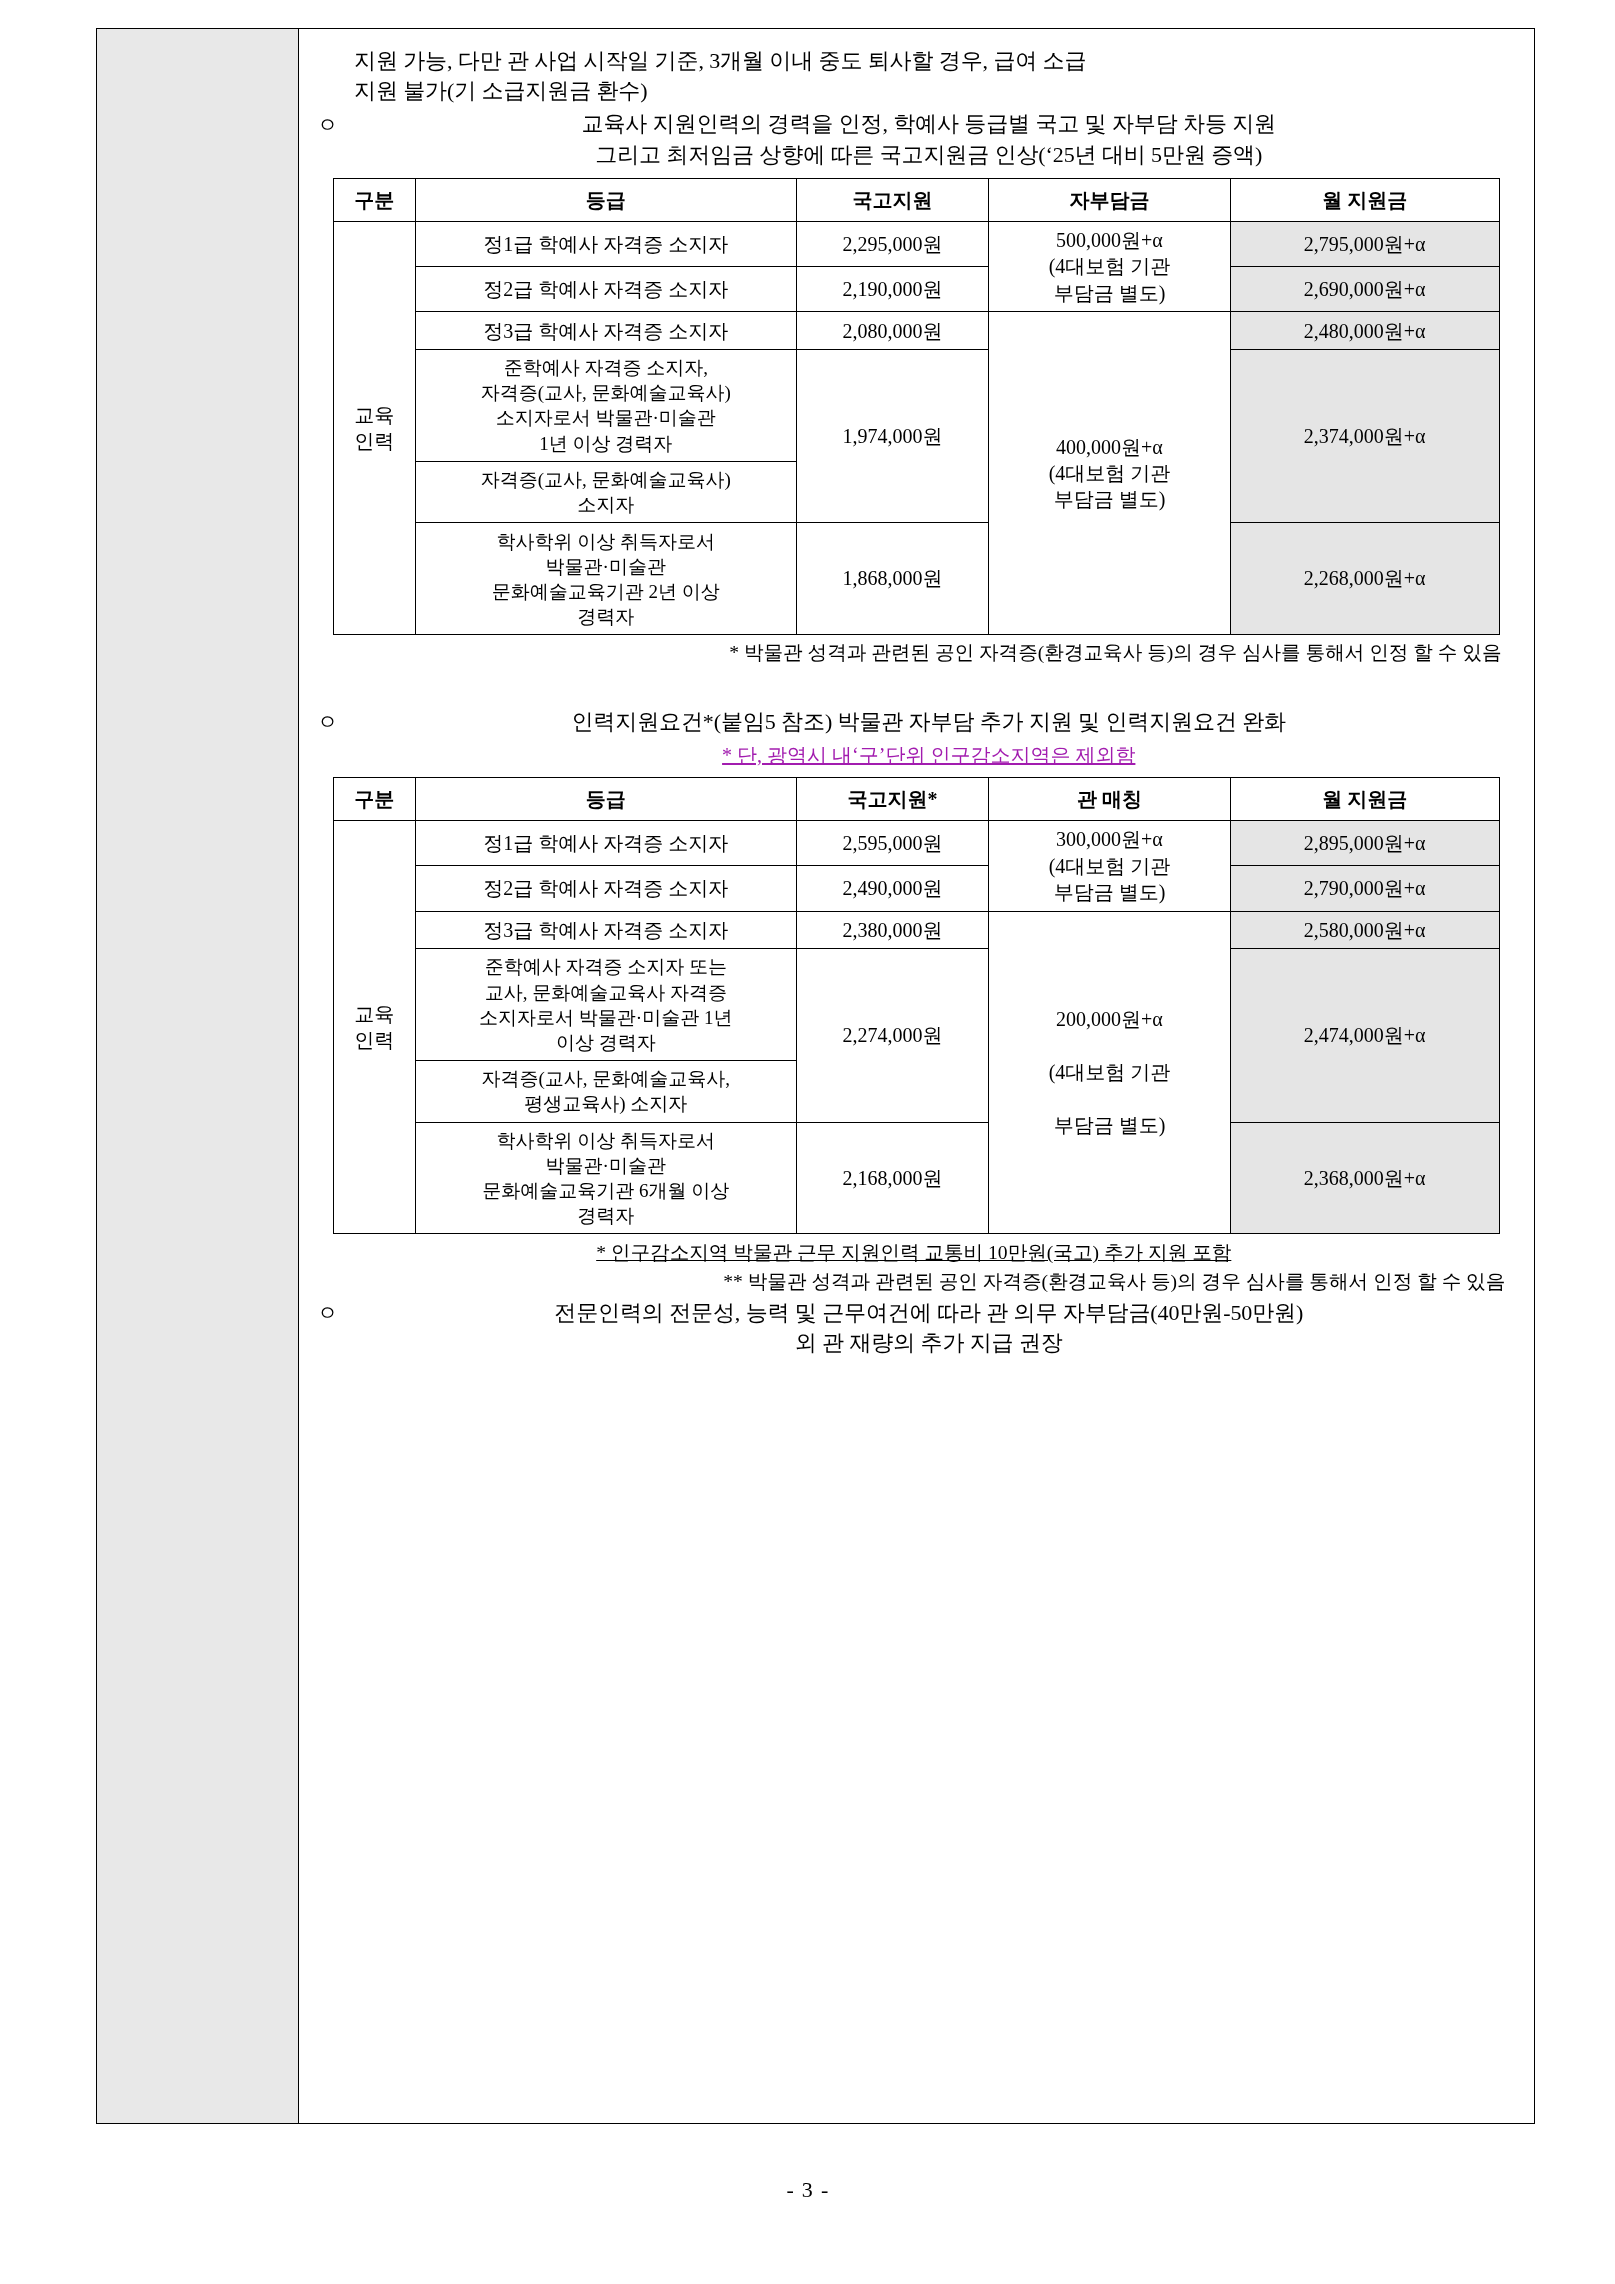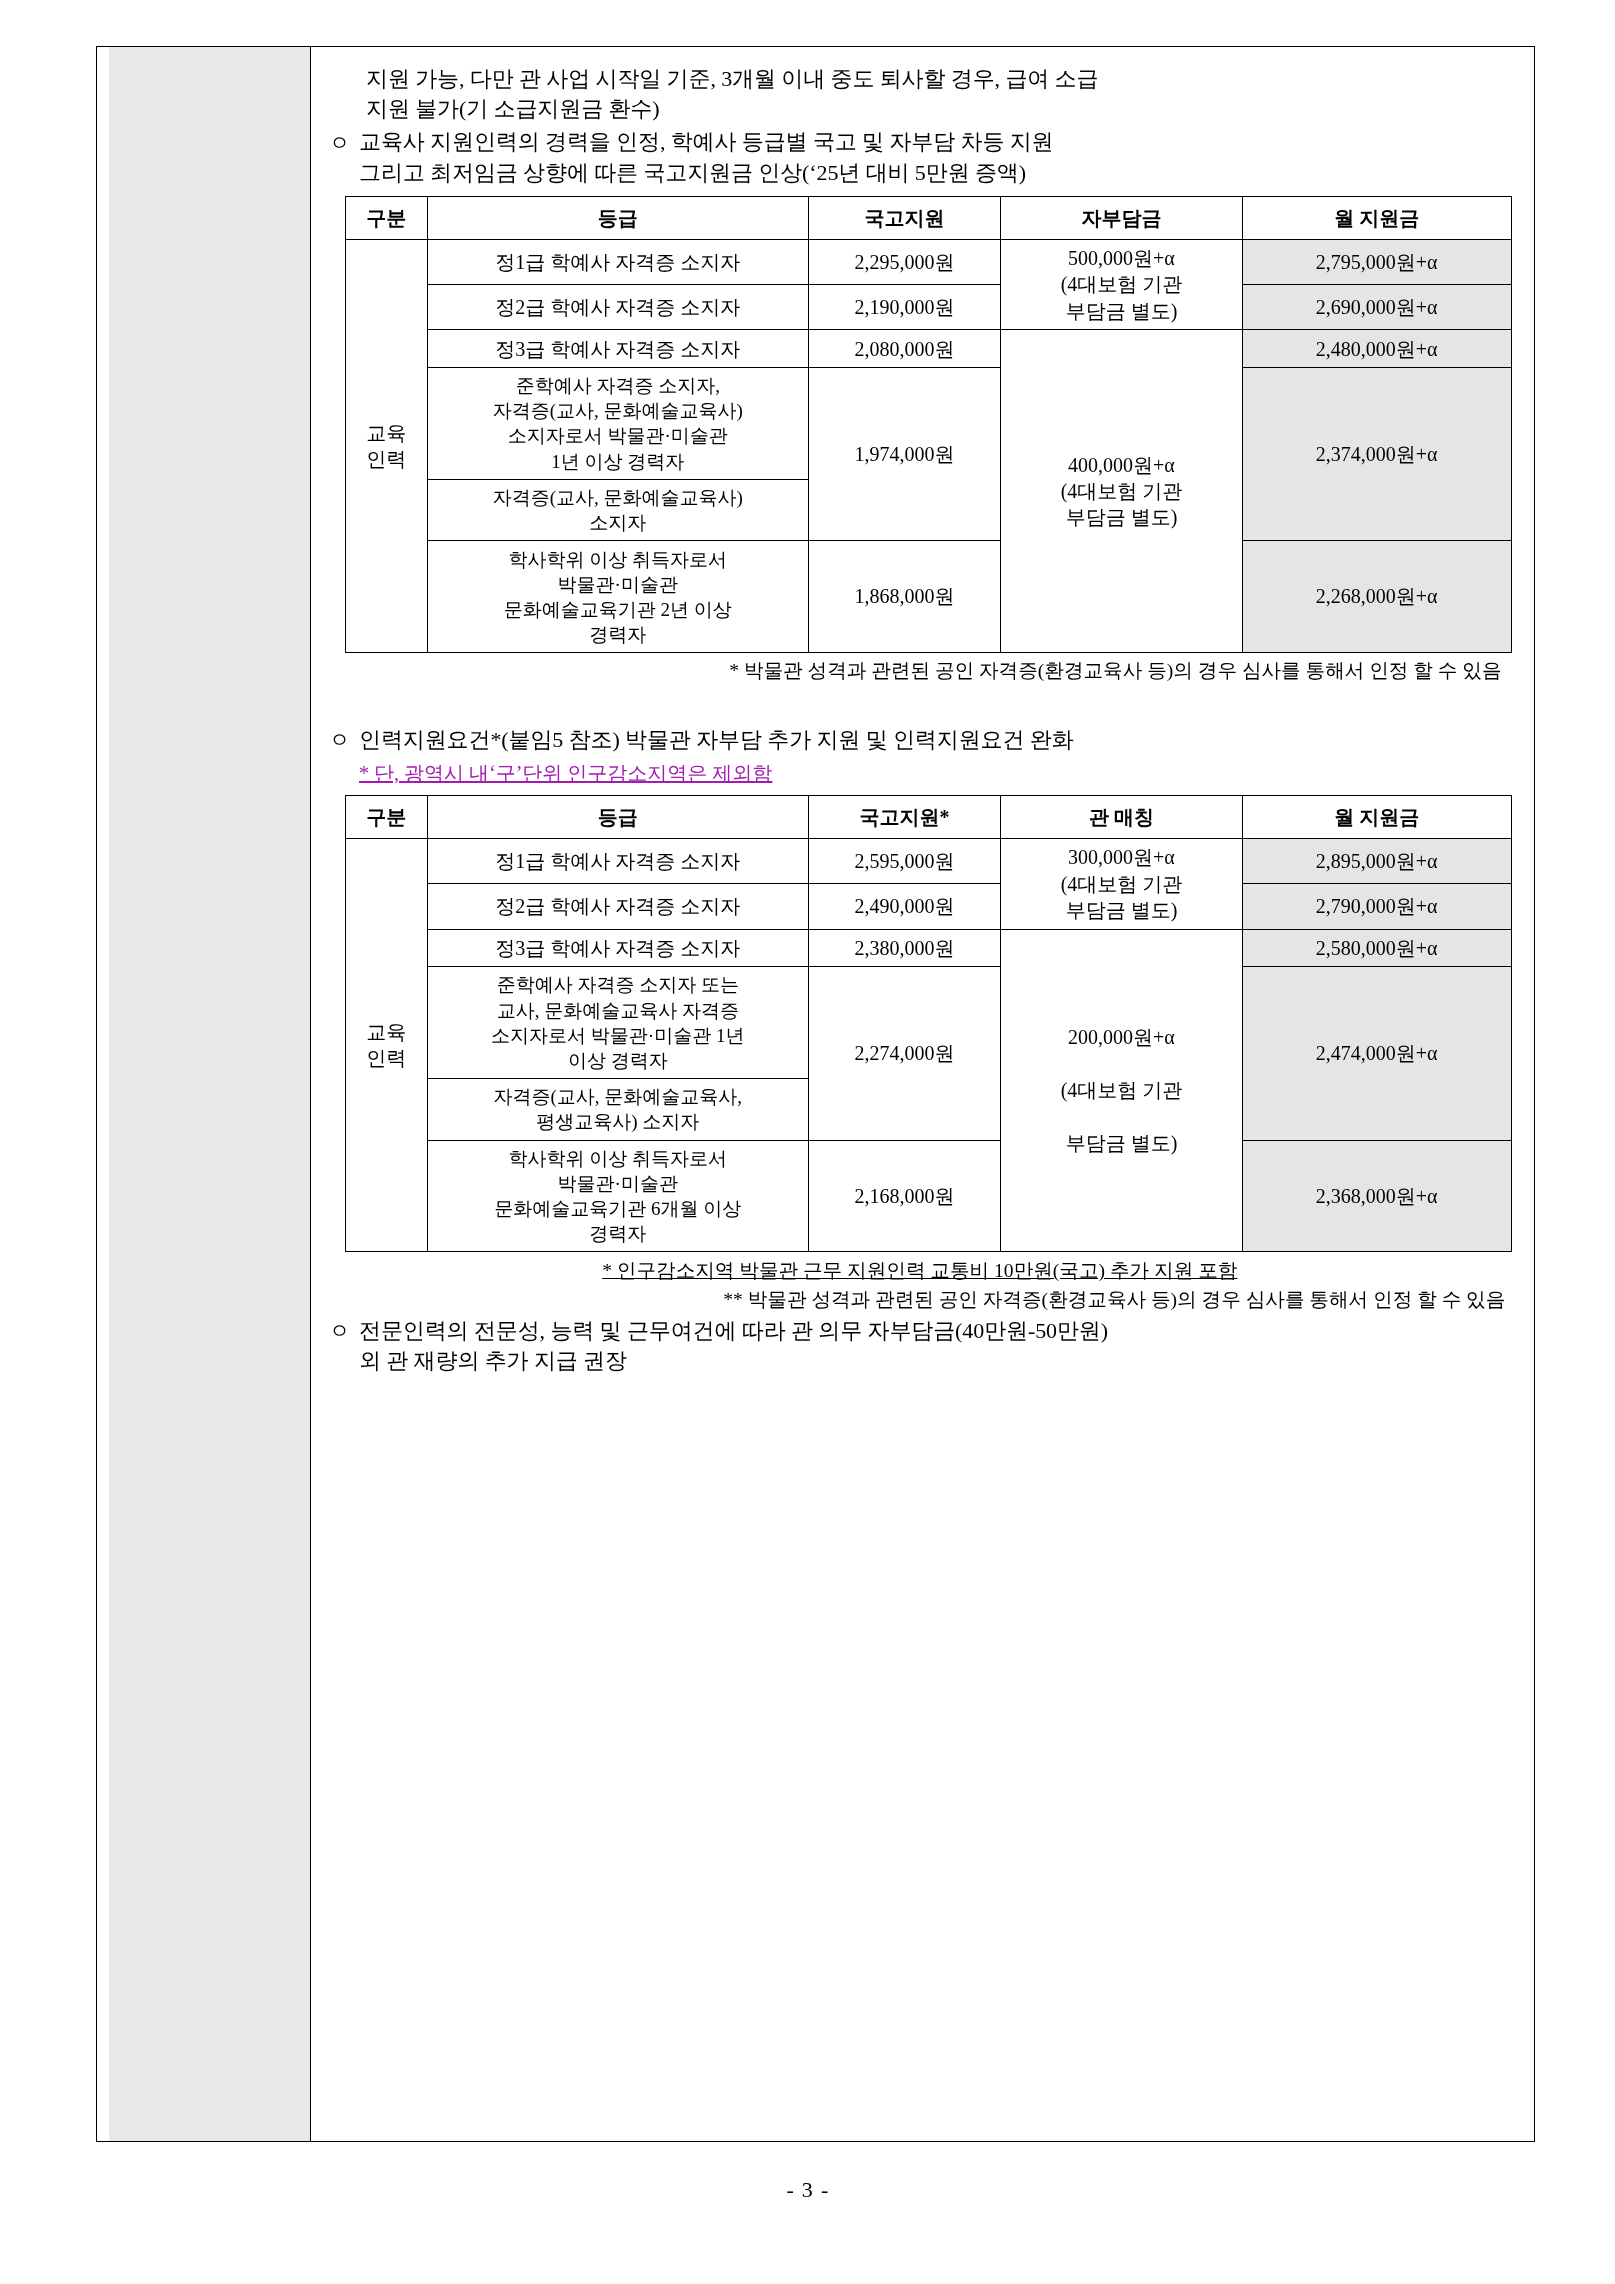--- a/index.html
+++ b/index.html
@@ -12,26 +12,25 @@
     height: 2284px;
     font-family: "Liberation Serif", serif;
     color: #000000;
     position: relative;
   }
 
   
   .page-frame {
     position: absolute;
     left: 96px;
-    top: 46px;
+    top: 28px;
     width: 1439px;
     height: 2096px;
     border: 1.3px solid #000000;
     display: flex;
-    padding-left: 12px;
   }
   .left-gutter {
     width: 202px;
     background: #e8e8e8;
     border-right: 1.3px solid #000000;
     flex: none;
   }
   .content-col {
     flex: 1 1 auto;
     padding: 17px 23.5px 0 18px;
@@ -50,21 +49,21 @@
     align-items: flex-start;
     margin-top: 2.6px;
   }
   .bullet-mark {
     flex: none;
     width: 30px;
     font-size: 21px;
     line-height: 1.38;
     padding-top: 1.3px;
   }
-  .bullet-text { flex: 1 1 auto; }
+  .bullet-text { flex: 1 1 auto; text-align: center; }
   .indent-56 { padding-left: 37px; }
 
   .note-line {
     font-size: 19.6px;
     line-height: 1.4;
     white-space: nowrap;
   }
   .note-right { text-align: right; font-family: Liberation Serif, serif; }
   .note-center { text-align: center; text-decoration: underline; }
 

